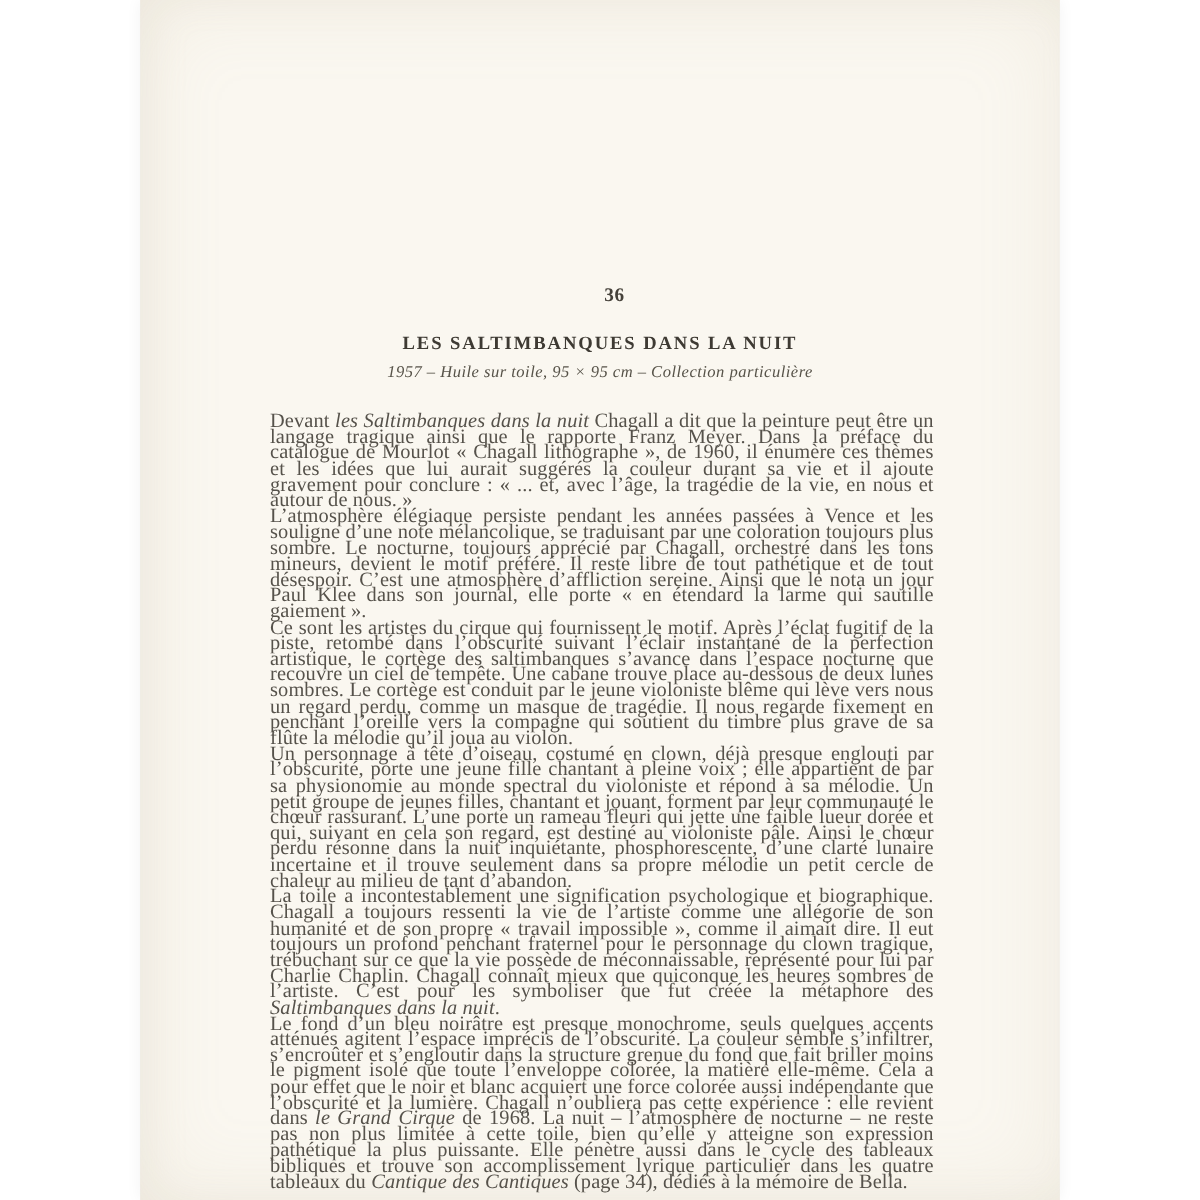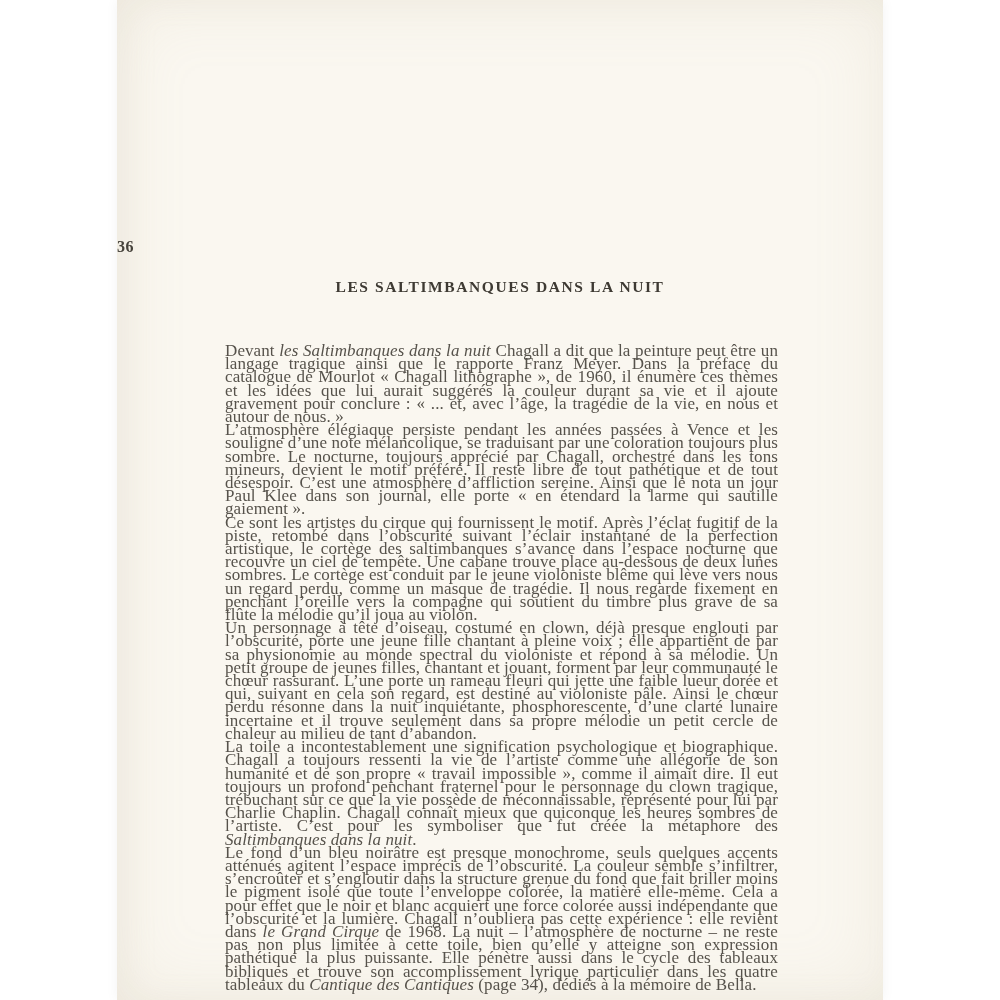--- a/index.html
+++ b/index.html
@@ -27,24 +27,26 @@
     box-shadow:
       inset 0 0 70px rgba(190, 178, 152, 0.16),
       inset 12px 0 30px rgba(200, 190, 168, 0.10),
       0 0 12px rgba(0, 0, 0, 0.05);
   }
   .page-number {
     position: absolute;
     top: 238px;
     left: 0;
     right: 0;
+    text-align: center;
     font-weight: bold;
     font-size: 16px;
     letter-spacing: 0.5px;
     color: #45413a;
+    padding-left: 24px;
   }
   .article-title {
     position: absolute;
     top: 278px;
     left: 0;
     right: 0;
     text-align: center;
     font-weight: bold;
     font-size: 15.5px;
     letter-spacing: 1.6px;
@@ -80,20 +82,21 @@
     font-style: italic;
   }
 </style>
 </head>
 <body>
 
 <div class="stage">
   <div class="page">
     <div class="page-number">36</div>
     <h1 class="article-title" style="font-size:15.5px;margin:0;">LES SALTIMBANQUES DANS LA NUIT</h1>
+    <div class="artwork-caption">1957 – Huile sur toile, 95 × 95 cm – Collection particulière</div>
     <div class="article-body">
         <p><span>Devant </span><span class="it">les Saltimbanques dans la nuit</span><span> Chagall a dit que la peinture peut être un langage tragique ainsi que le rapporte Franz Meyer. Dans la préface du catalogue de Mourlot « Chagall lithographe », de 1960, il énumère ces thèmes et les idées que lui aurait suggérés la couleur durant sa vie et il ajoute gravement pour conclure : « ... et, avec l’âge, la tragédie de la vie, en nous et autour de nous. »</span></p>
         <p><span>L’atmosphère élégiaque persiste pendant les années passées à Vence et les souligne d’une note mélancolique, se traduisant par une coloration toujours plus sombre. Le nocturne, toujours apprécié par Chagall, orchestré dans les tons mineurs, devient le motif préféré. Il reste libre de tout pathétique et de tout désespoir. C’est une atmosphère d’affliction sereine. Ainsi que le nota un jour Paul Klee dans son journal, elle porte « en étendard la larme qui sautille gaiement ».</span></p>
         <p><span>Ce sont les artistes du cirque qui fournissent le motif. Après l’éclat fugitif de la piste, retombé dans l’obscurité suivant l’éclair instantané de la perfection artistique, le cortège des saltimbanques s’avance dans l’espace nocturne que recouvre un ciel de tempête. Une cabane trouve place au-dessous de deux lunes sombres. Le cortège est conduit par le jeune violoniste blême qui lève vers nous un regard perdu, comme un masque de tragédie. Il nous regarde fixement en penchant l’oreille vers la compagne qui soutient du timbre plus grave de sa flûte la mélodie qu’il joua au violon.</span></p>
         <p><span>Un personnage à tête d’oiseau, costumé en clown, déjà presque englouti par l’obscurité, porte une jeune fille chantant à pleine voix ; elle appartient de par sa physionomie au monde spectral du violoniste et répond à sa mélodie. Un petit groupe de jeunes filles, chantant et jouant, forment par leur communauté le chœur rassurant. L’une porte un rameau fleuri qui jette une faible lueur dorée et qui, suivant en cela son regard, est destiné au violoniste pâle. Ainsi le chœur perdu résonne dans la nuit inquiétante, phosphorescente, d’une clarté lunaire incertaine et il trouve seulement dans sa propre mélodie un petit cercle de chaleur au milieu de tant d’abandon.</span></p>
         <p><span>La toile a incontestablement une signification psychologique et biographique. Chagall a toujours ressenti la vie de l’artiste comme une allégorie de son humanité et de son propre « travail impossible », comme il aimait dire. Il eut toujours un profond penchant fraternel pour le personnage du clown tragique, trébuchant sur ce que la vie possède de méconnaissable, représenté pour lui par Charlie Chaplin. Chagall connaît mieux que quiconque les heures sombres de l’artiste. C’est pour les symboliser que fut créée la métaphore des </span><span class="it">Saltimbanques dans la nuit</span><span>.</span></p>
         <p><span>Le fond d’un bleu noirâtre est presque monochrome, seuls quelques accents atténués agitent l’espace imprécis de l’obscurité. La couleur semble s’infiltrer, s’encroûter et s’engloutir dans la structure grenue du fond que fait briller moins le pigment isolé que toute l’enveloppe colorée, la matière elle-même. Cela a pour effet que le noir et blanc acquiert une force colorée aussi indépendante que l’obscurité et la lumière. Chagall n’oubliera pas cette expérience : elle revient dans </span><span class="it">le Grand Cirque</span><span> de 1968. La nuit – l’atmosphère de nocturne – ne reste pas non plus limitée à cette toile, bien qu’elle y atteigne son expression pathétique la plus puissante. Elle pénètre aussi dans le cycle des tableaux bibliques et trouve son accomplissement lyrique particulier dans les quatre tableaux du </span><span class="it">Cantique des Cantiques</span><span> (page 34), dédiés à la mémoire de Bella.</span></p>
       </div>
   </div>
 </div>

